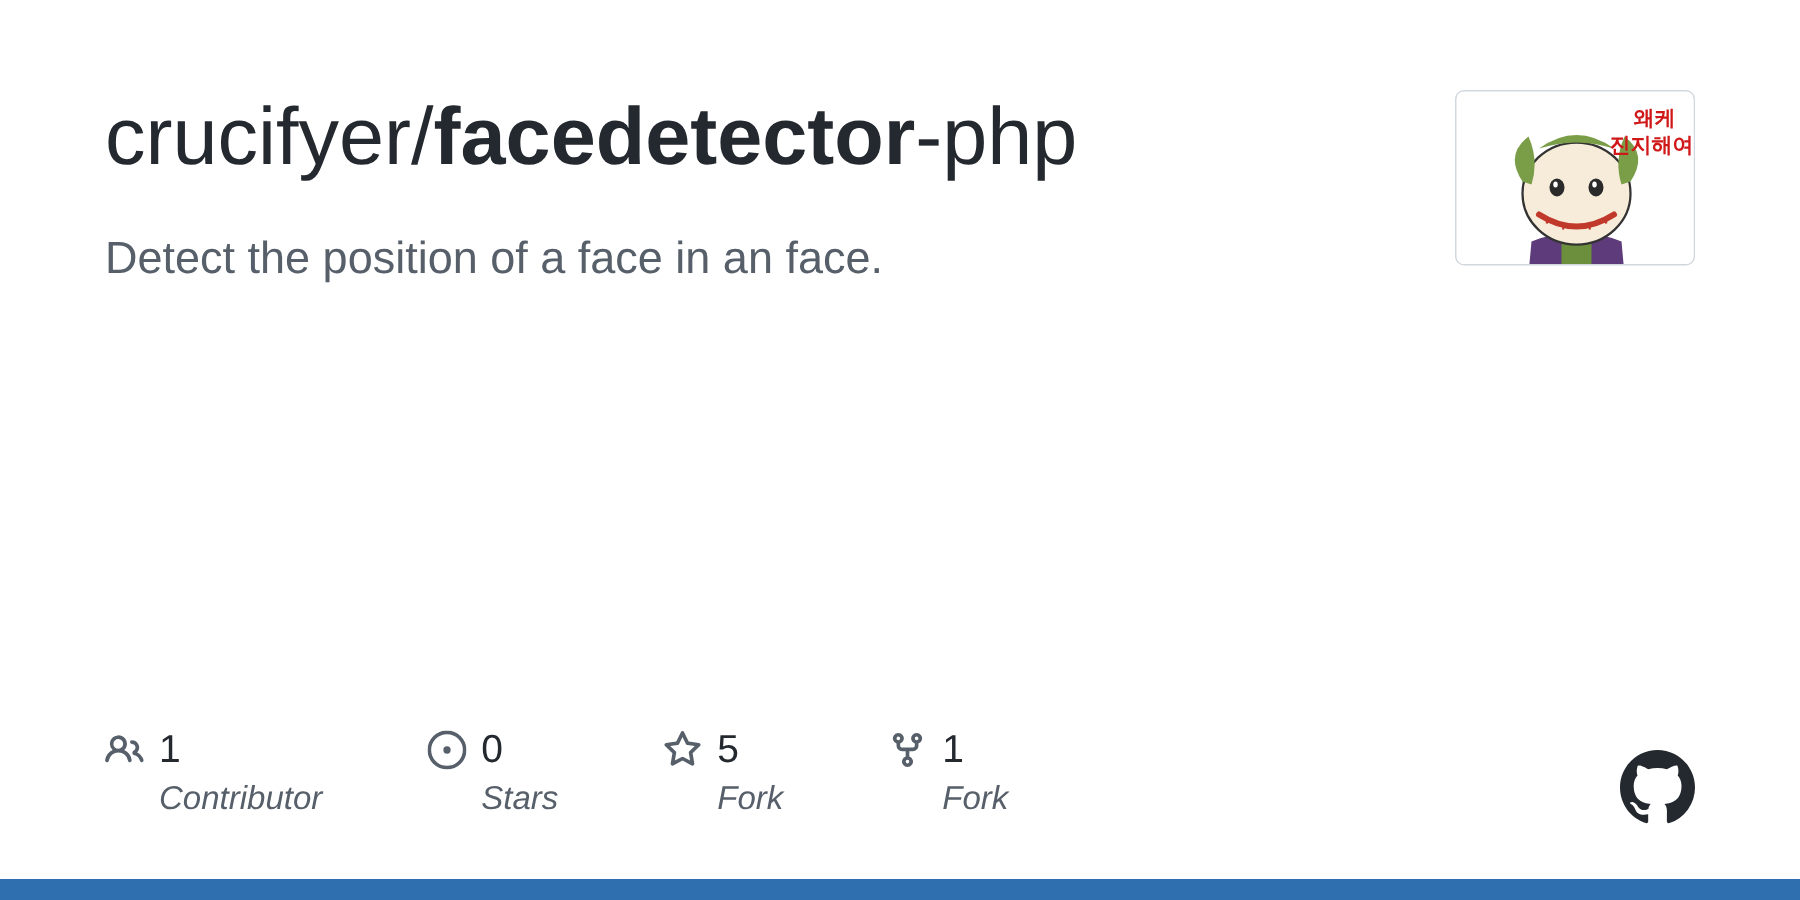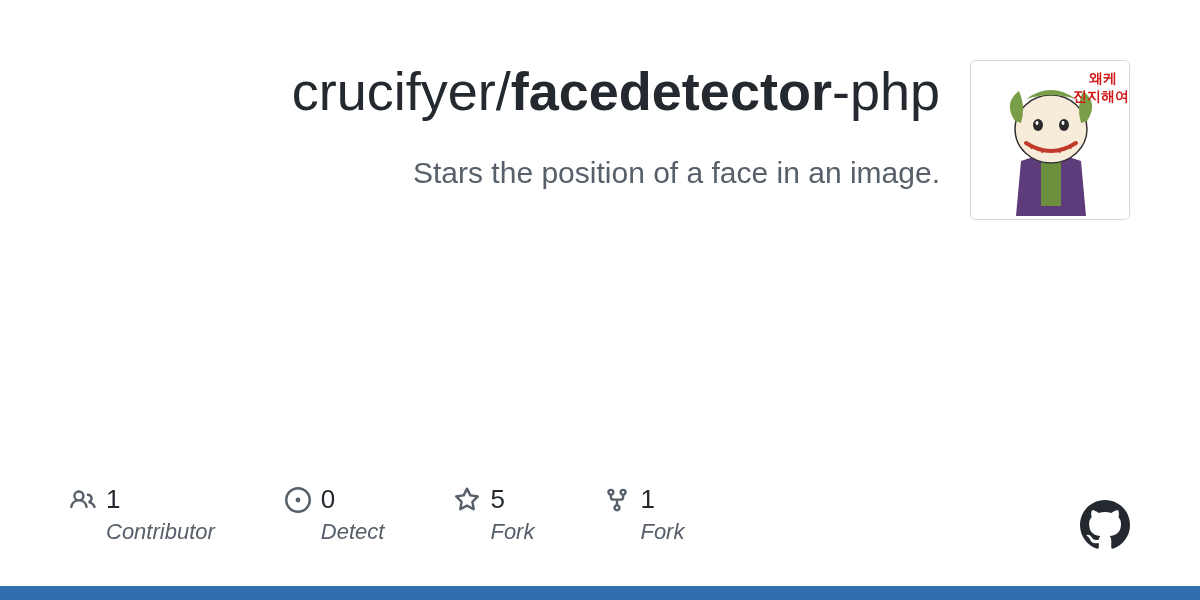--- a/index.html
+++ b/index.html
@@ -19,38 +19,37 @@
     height: 100%;
   }
   .top-row {
     display: flex;
     justify-content: space-between;
     align-items: flex-start;
   }
   .title-block {
     flex: 1;
     padding-right: 30px;
-    text-align: right;
   }
   .repo-title {
     font-size: 54px;
     line-height: 1.15;
     color: #24292f;
     font-weight: 400;
     margin-bottom: 30px;
   }
   .repo-title .bold { font-weight: 700; }
   .description {
     font-size: 30px;
     color: #57606a;
     line-height: 1.4;
   }
   .avatar {
     width: 160px;
-    height: 160px;
+    height: 117px;
     border-radius: 6px;
     background: #ffffff;
     border: 1px solid #d0d7de;
     flex-shrink: 0;
     position: relative;
     overflow: hidden;
   }
   
   .stats-row {
     position: absolute;
@@ -106,21 +105,21 @@
 </style>
 </head>
 <body>
 
 <div class="container">
   <div class="top-row">
     <div class="title-block">
       <h1 class="repo-title">
         <span>crucifyer</span><span>/</span><span class="bold">facedetector</span><span>-php</span>
       </h1>
-      <p class="description">Stars the position of a face in an image.</p>
+      <p class="description">Detect the position of a face in an face.</p>
     </div>
     <div class="avatar">
       <svg viewBox="0 0 160 160" width="160" height="160">
 
         <rect width="160" height="160" fill="#ffffff"></rect>
 
         <path d="M 45 155 L 50 100 Q 80 88 110 100 L 115 155 Z" fill="#5e3b7a"></path>
         <rect x="70" y="100" width="20" height="45" fill="#6b8f3d"></rect>
 
         <ellipse cx="80" cy="68" rx="36" ry="34" fill="#f7ecd9" stroke="#333" stroke-width="1.5"></ellipse>
@@ -160,21 +159,21 @@
   <div class="stat">
     <div class="stat-top">
       <span class="stat-icon">
         <svg viewBox="0 0 16 16" width="26" height="26" fill="currentColor">
             <path d="M8 9.5a1.5 1.5 0 1 0 0-3 1.5 1.5 0 0 0 0 3z"></path>
             <path d="M8 0a8 8 0 1 1 0 16A8 8 0 0 1 8 0zM1.5 8a6.5 6.5 0 1 0 13 0 6.5 6.5 0 0 0-13 0z"></path>
           </svg>
       </span>
       <span class="stat-value">0</span>
     </div>
-    <span class="stat-label">Detect</span>
+    <span class="stat-label">Stars</span>
   </div>
 
   <div class="stat">
     <div class="stat-top">
       <span class="stat-icon">
         <svg viewBox="0 0 16 16" width="26" height="26" fill="currentColor">
             <path d="M8 .25a.75.75 0 0 1 .673.418l1.882 3.815 4.21.612a.75.75 0 0 1 .416 1.279l-3.046 2.97.719 4.192a.751.751 0 0 1-1.088.791L8 12.347l-3.766 1.98a.75.75 0 0 1-1.088-.79l.72-4.194L.818 6.374a.75.75 0 0 1 .416-1.28l4.21-.611L7.327.668A.75.75 0 0 1 8 .25zm0 2.445L6.615 5.5a.75.75 0 0 1-.564.41l-3.097.45 2.24 2.184a.75.75 0 0 1 .216.664l-.528 3.084 2.769-1.456a.75.75 0 0 1 .698 0l2.77 1.456-.53-3.084a.75.75 0 0 1 .216-.664l2.24-2.183-3.096-.45a.75.75 0 0 1-.564-.41L8 2.694z"></path>
           </svg>
       </span>
       <span class="stat-value">5</span>

